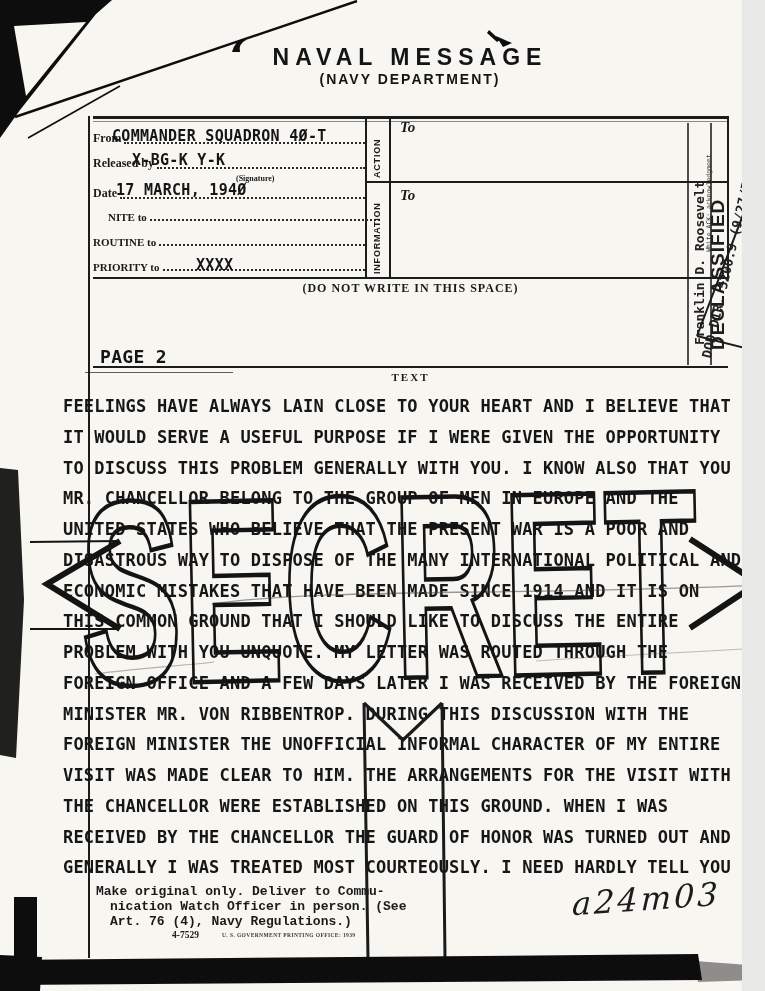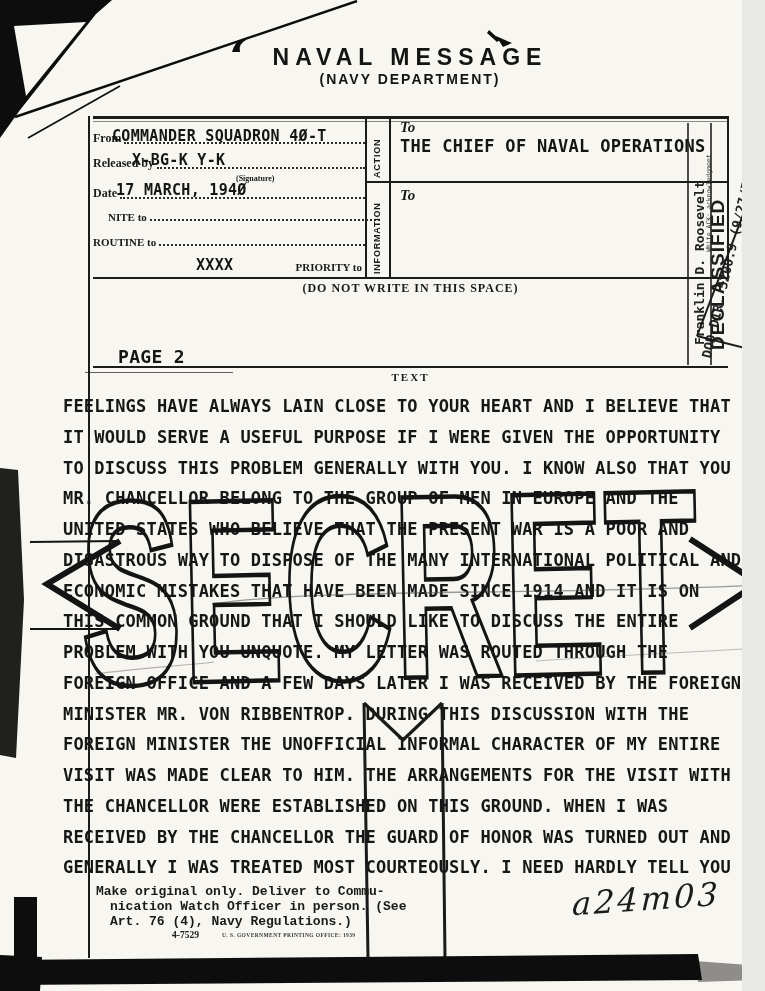--- a/index.html
+++ b/index.html
@@ -72,46 +72,45 @@
     <span class="leader"></span>
   </div>
   <div class="frow" style="top:211px;margin-left:15px;">
     <span class="flabel" style="font-size:11px;">NITE to</span>
     <span class="leader"></span>
   </div>
   <div class="frow" style="top:236px;">
     <span class="flabel" style="font-size:11px;">ROUTINE to</span>
     <span class="leader"></span>
   </div>
-  <div class="frow" style="top:261px;flex-direction:column;">
+  <div class="frow" style="top:261px;">
     <span class="flabel" style="font-size:11px;">PRIORITY to</span>
     <span class="leader"></span>
   </div>
 
   <div class="typed" style="left:112px;top:127px;">COMMANDER SQUADRON 4Ø-T</div>
   <div class="typed" style="left:132px;top:151px;">X-BG-K Y-K</div>
   <div class="typed" style="left:116px;top:181px;">17 MARCH, 194Ø</div>
   <div class="typed" style="left:196px;top:256px;">XXXX</div>
 
   <div class="vertLabel" style="left:372px;top:178px;">ACTION</div>
   <div class="vertLabel" style="left:372px;top:274px;">INFORMATION</div>
 
   <div class="abs toLabel" style="left:400px;top:119px;">To</div>
-  <div class="typed" style="left:400px;top:136px;font-size:17px;">THE CHIEF OF NAVAL OPERATIONS</div>
 
   <div class="abs toLabel" style="left:400px;top:187px;">To</div>
 
   <div class="abs smallCap" style="left:93px;top:281px;width:635px;text-align:center;">(DO NOT WRITE IN THIS SPACE)</div>
 
   <div class="rot fdrName" style="left:692px;top:345px;transform:rotate(-90deg);">Franklin D. Roosevelt</div>
   <div class="rot fdrNote" style="left:705px;top:252px;transform:rotate(-90deg);">White ACK: acknowledgment</div>
   <div class="rot declass" style="left:707px;top:350px;transform:rotate(-90deg);">DECLASSIFIED</div>
   <div class="rot dodDir" style="left:699px;top:356px;transform:rotate(-77deg);">DOD DIR. 5200.9 (9/27/58)</div>
 
-  <div class="typed" style="left:118px;top:346px;font-size:18px;">PAGE 2</div>
+  <div class="typed" style="left:100px;top:346px;font-size:18px;">PAGE 2</div>
   <div class="hline" style="left:93px;top:366px;width:635px;height:1.8px;"></div>
   <div class="hline" style="left:85px;top:372px;width:148px;height:1px;opacity:.7;"></div>
   <div class="abs" style="left:93px;top:371px;width:635px;text-align:center;font-weight:bold;font-size:11px;letter-spacing:2px;">TEXT</div>
 
   <div id="bodytext">
     <div>FEELINGS HAVE ALWAYS LAIN CLOSE TO YOUR HEART AND I BELIEVE THAT</div>
     <div>IT WOULD SERVE A USEFUL PURPOSE IF I WERE GIVEN THE OPPORTUNITY</div>
     <div>TO DISCUSS THIS PROBLEM GENERALLY WITH YOU. I KNOW ALSO THAT YOU</div>
     <div>MR. CHANCELLOR BELONG TO THE GROUP OF MEN IN EUROPE AND THE</div>
     <div>UNITED STATES WHO BELIEVE THAT THE PRESENT WAR IS A POOR AND</div>

